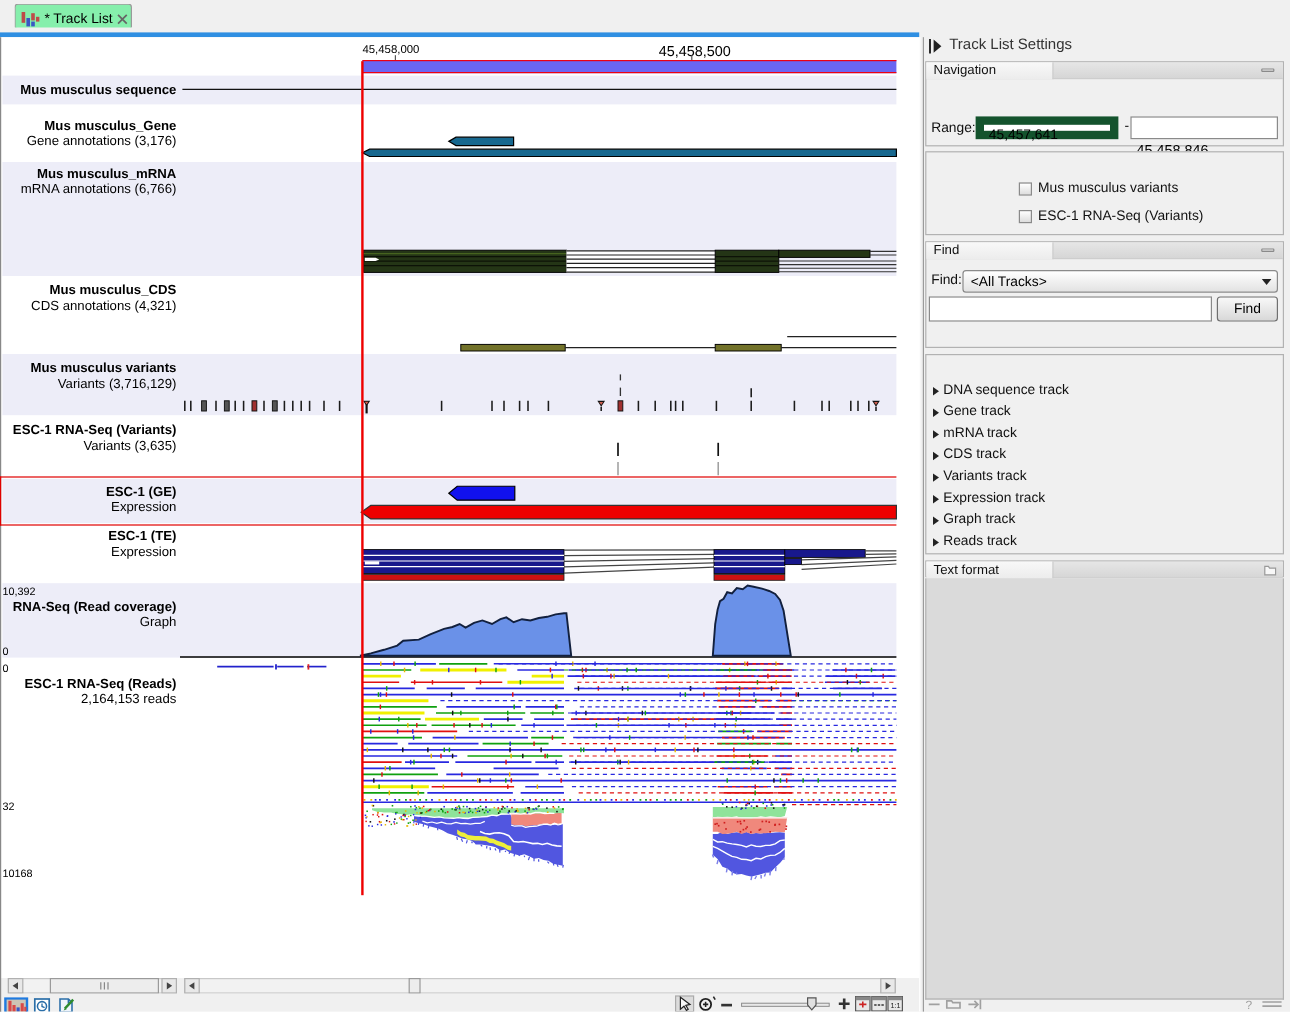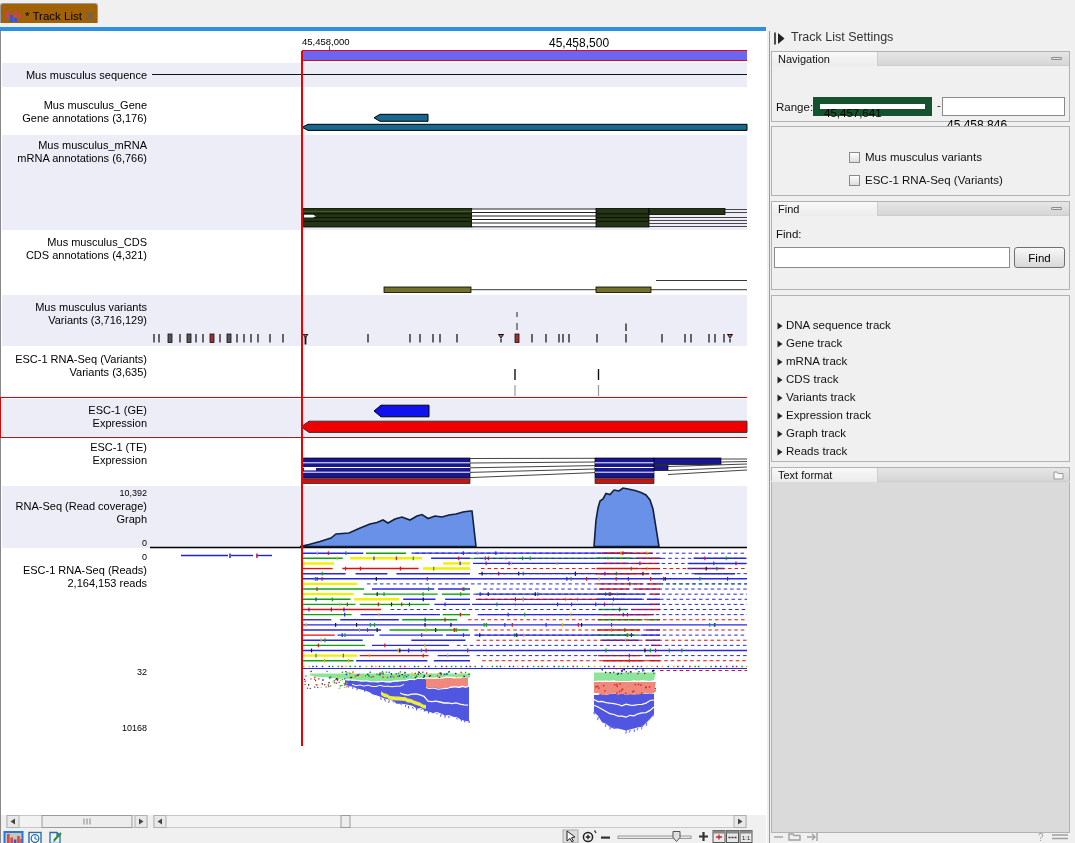--- a/index.html
+++ b/index.html
@@ -1,28 +1,28 @@
 <!DOCTYPE html>
 <html><head><meta charset="utf-8"><style>
 *{margin:0;padding:0;box-sizing:border-box}
 body{width:1075px;height:843px;font-family:"Liberation Sans",sans-serif;background:#f0f0f0;position:relative;overflow:hidden}
 .abs{position:absolute}
 .lav{background:#EDEDF8}
 .lbl{position:absolute;left:2px;width:145px;text-align:right;font-size:11px;color:#000;line-height:13px}
-.lbl b{font-weight:normal}
-.num{position:absolute;font-size:9px;color:#000;width:145px;left:2px;text-align:right}
+.lbl b{font-weight:bold}
+.num{position:absolute;font-size:9px;color:#000;width:145px;left:2px;text-align:left}
 .ghead{position:absolute;left:0;top:0;right:0;height:14px;border-bottom:1px solid #cdcdcd;background:linear-gradient(#e6e6e6,#d6d6d6)}
 .ghead .lab{position:absolute;left:0;top:0;width:106px;height:14px;background:linear-gradient(#f8f8f8,#ececec);border-right:1px solid #cdcdcd;font-size:11px;padding-left:6px;line-height:14px;color:#111}
 .gbox{position:absolute;left:771px;border:1px solid #b2b2b2;background:#f0f0f0}
 .min{position:absolute;right:7px;top:5px;width:11px;height:3px;background:linear-gradient(#f8f8f8,#cfcfcf);border:1px solid #8a8a8a;border-radius:1px}
 .pitem{font-size:11.5px;color:#111}
 </style></head><body>
 
 <div class="abs" style="left:0;top:0;width:766px;height:27px;background:#f0f0f0"></div>
-<div class="abs" style="left:0;top:3px;width:98px;height:20px;background:#a16207;border:1px solid #9a9a9a;border-bottom:none;border-radius:3px 3px 0 0">
+<div class="abs" style="left:12px;top:3px;width:98px;height:20px;background:#86efac;border:1px solid #9a9a9a;border-bottom:none;border-radius:3px 3px 0 0">
  <svg class="abs" style="left:4px;top:4px" width="16" height="16" viewBox="0 0 16 16">
   <rect x="1" y="2" width="3" height="9" fill="#BE4B48"></rect>
   <rect x="5" y="7" width="3" height="7" fill="#3A56C4"></rect>
   <rect x="9" y="3" width="3" height="6" fill="#BE4B48"></rect>
   <rect x="9" y="10" width="3" height="4" fill="#3A56C4"></rect>
   <rect x="13" y="6" width="3" height="4" fill="#BE4B48"></rect>
  </svg>
  <span class="abs" style="left:24px;top:6px;font-size:11.5px;color:#000">* Track List</span>
  <svg class="abs" style="left:84px;top:7px" width="10" height="10" viewBox="0 0 11 11">
       <path d="M1.5,1.5 L9.5,9.5 M9.5,1.5 L1.5,9.5" stroke="#666" stroke-width="1.6"></path>
@@ -937,20 +937,26 @@
  <div class="abs" style="left:77px;top:48px;width:11px;height:11px;border:1px solid #8a8a8a;background:linear-gradient(#fff,#ddd)"></div>
  <span class="abs pitem" style="left:93px;top:47px">ESC-1 RNA-Seq (Variants)</span>
 </div>
 
 <div class="gbox" style="top:201px;width:299px;height:89px">
  <div class="ghead">
       <span class="lab">Find</span>
       <span class="min"></span>
     </div>
  <span class="abs pitem" style="left:4px;top:26px">Find:</span>
+ <div class="abs" style="left:30px;top:23px;width:263px;height:19px;border:1px solid #8a8a8a;border-radius:3px;background:linear-gradient(#ffffff,#e2e2e2)">
+   <span style="position:absolute;left:6px;top:2.5px;font-size:11.5px">&lt;All Tracks&gt;</span>
+   <svg style="position:absolute;right:4px;top:6px" width="9" height="6" viewBox="0 0 9 6">
+        <path d="M0.5,0.5 L8.5,0.5 L4.5,5.5 Z" fill="#222"></path>
+      </svg>
+ </div>
  <div class="abs" style="left:2px;top:45px;width:236px;height:21px;border:1px solid #8a8a8a;background:#fff"></div>
  <div class="abs" style="left:242px;top:45px;width:51px;height:21px;border:1px solid #707070;border-radius:3px;background:linear-gradient(#f8f8f8,#d8d8d8);text-align:center;font-size:11.5px;line-height:20px">Find</div>
 </div>
 
 <div class="gbox" style="top:295px;width:299px;height:167px">
  <svg class="abs" style="left:5px;top:26px" width="6" height="8" viewBox="0 0 6 8">
       <path d="M0.5,0.5 L5.5,4 L0.5,7.5 Z" fill="#222"></path>
     </svg>
  <span class="abs pitem" style="left:14px;top:23px">DNA sequence track</span>
  <svg class="abs" style="left:5px;top:44px" width="6" height="8" viewBox="0 0 6 8">

